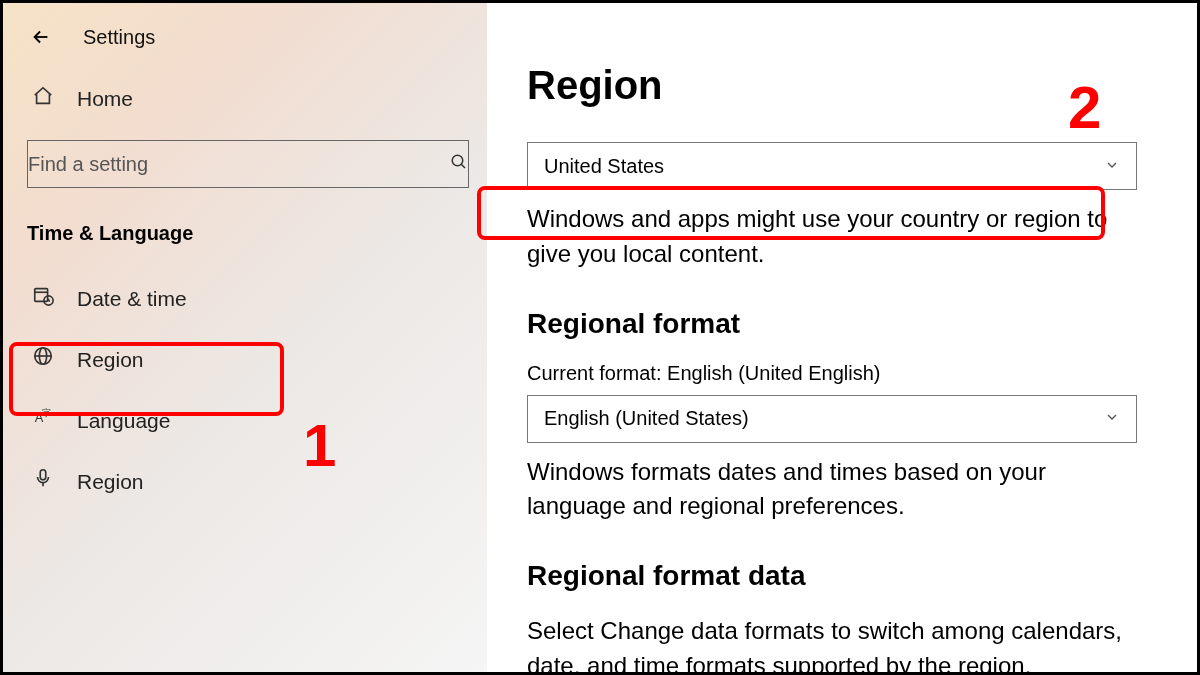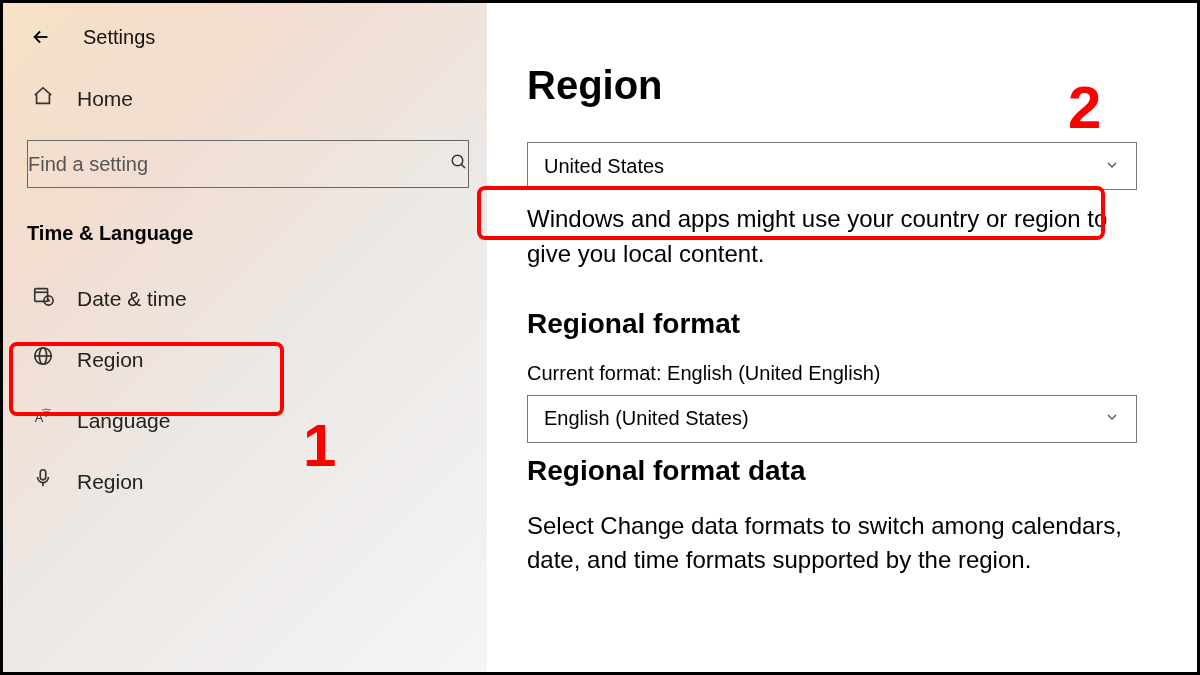--- a/index.html
+++ b/index.html
@@ -216,20 +216,21 @@
   <div class="sub-title">Regional format</div>
   <div class="field-label">Current format: English (United English)</div>
   <div class="dropdown">
     <span>English (United States)</span>
     <span>
       <svg width="16" height="16" viewBox="0 0 24 24" fill="none" stroke="#555" stroke-width="2">
           <path d="M6 9l6 6 6-6"></path>
         </svg>
     </span>
   </div>
+  <div class="desc">Windows formats dates and times based on your language and regional preferences.</div>
 
   <div class="sub-title">Regional format data</div>
   <div class="desc" style="margin-bottom:0">Select Change data formats to switch among calendars, date, and time formats supported by the region.</div>
 </div>
 
 <div class="annot-box" style="left:6px; top:339px; width:275px; height:74px;"></div>
 <div class="annot-num" style="left:300px; top:408px;">1</div>
 <div class="annot-box" style="left:474px; top:183px; width:628px; height:54px;"></div>
 <div class="annot-num" style="left:1065px; top:70px;">2</div>
 

